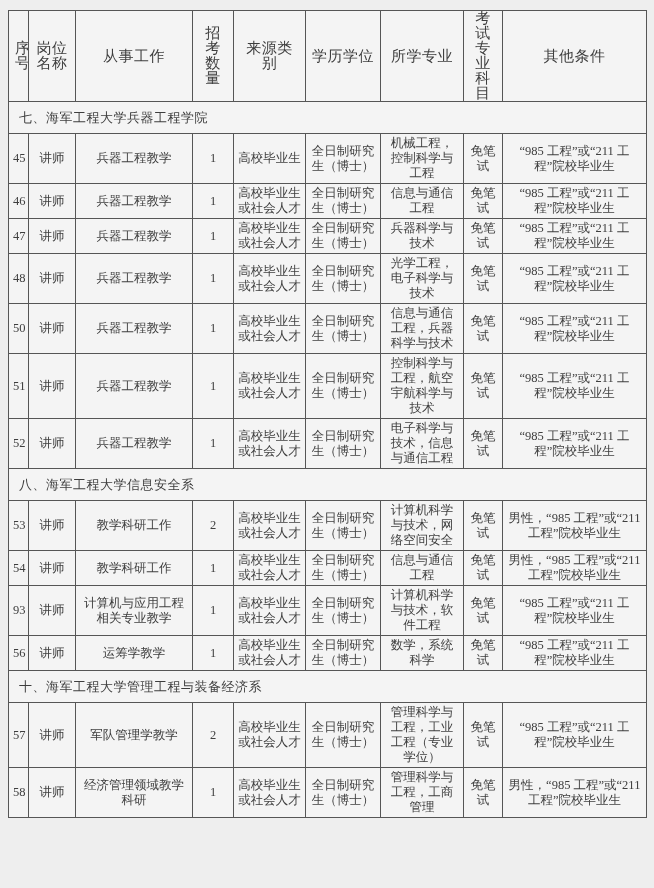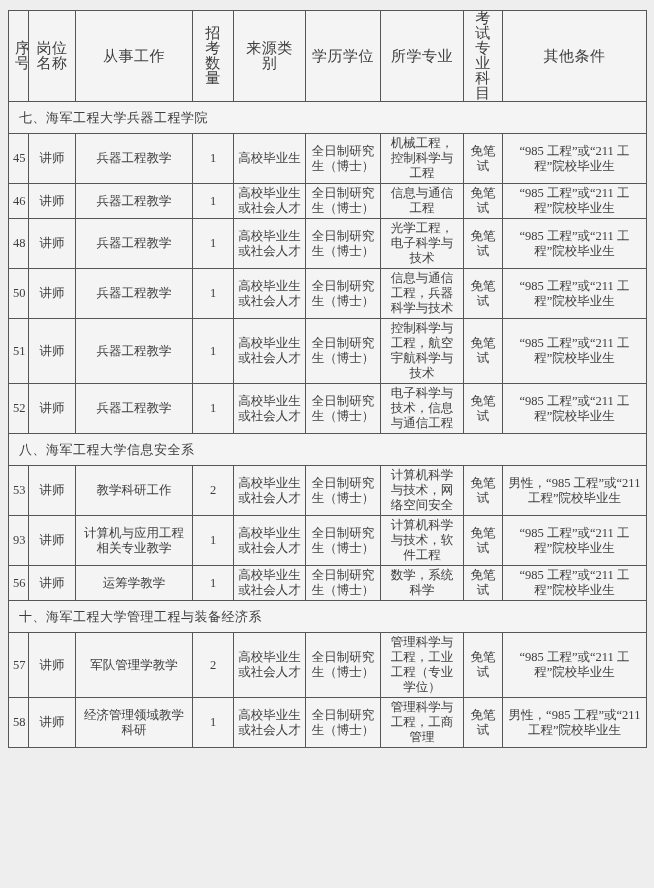--- a/index.html
+++ b/index.html
@@ -113,20 +113,31 @@
           <td class="c-position" data-name="cell-position">讲师</td>
           <td class="c-work" data-name="cell-work">兵器工程教学</td>
           <td class="c-quantity" data-name="cell-quantity">1</td>
           <td class="c-source" data-name="cell-source">高校毕业生或社会人才</td>
           <td class="c-degree" data-name="cell-degree">全日制研究生（博士）</td>
           <td class="c-major" data-name="cell-major">信息与通信工程</td>
           <td class="c-exam" data-name="cell-exam">免笔试</td>
           <td class="c-other" data-name="cell-other">“985 工程”或“211 工程”院校毕业生</td>
         </tr>
         <tr data-name="table-row">
+          <td class="c-serial" data-name="cell-serial">47</td>
+          <td class="c-position" data-name="cell-position">讲师</td>
+          <td class="c-work" data-name="cell-work">兵器工程教学</td>
+          <td class="c-quantity" data-name="cell-quantity">1</td>
+          <td class="c-source" data-name="cell-source">高校毕业生或社会人才</td>
+          <td class="c-degree" data-name="cell-degree">全日制研究生（博士）</td>
+          <td class="c-major" data-name="cell-major">兵器科学与技术</td>
+          <td class="c-exam" data-name="cell-exam">免笔试</td>
+          <td class="c-other" data-name="cell-other">“985 工程”或“211 工程”院校毕业生</td>
+        </tr>
+        <tr data-name="table-row">
           <td class="c-serial" data-name="cell-serial">48</td>
           <td class="c-position" data-name="cell-position">讲师</td>
           <td class="c-work" data-name="cell-work">兵器工程教学</td>
           <td class="c-quantity" data-name="cell-quantity">1</td>
           <td class="c-source" data-name="cell-source">高校毕业生或社会人才</td>
           <td class="c-degree" data-name="cell-degree">全日制研究生（博士）</td>
           <td class="c-major" data-name="cell-major">光学工程，电子科学与技术</td>
           <td class="c-exam" data-name="cell-exam">免笔试</td>
           <td class="c-other" data-name="cell-other">“985 工程”或“211 工程”院校毕业生</td>
         </tr>
@@ -167,20 +178,31 @@
           <td colspan="9" data-name="section-label">八、海军工程大学信息安全系</td>
         </tr>
         <tr data-name="table-row">
           <td class="c-serial" data-name="cell-serial">53</td>
           <td class="c-position" data-name="cell-position">讲师</td>
           <td class="c-work" data-name="cell-work">教学科研工作</td>
           <td class="c-quantity" data-name="cell-quantity">2</td>
           <td class="c-source" data-name="cell-source">高校毕业生或社会人才</td>
           <td class="c-degree" data-name="cell-degree">全日制研究生（博士）</td>
           <td class="c-major" data-name="cell-major">计算机科学与技术，网络空间安全</td>
+          <td class="c-exam" data-name="cell-exam">免笔试</td>
+          <td class="c-other" data-name="cell-other">男性，“985 工程”或“211 工程”院校毕业生</td>
+        </tr>
+        <tr data-name="table-row">
+          <td class="c-serial" data-name="cell-serial">54</td>
+          <td class="c-position" data-name="cell-position">讲师</td>
+          <td class="c-work" data-name="cell-work">教学科研工作</td>
+          <td class="c-quantity" data-name="cell-quantity">1</td>
+          <td class="c-source" data-name="cell-source">高校毕业生或社会人才</td>
+          <td class="c-degree" data-name="cell-degree">全日制研究生（博士）</td>
+          <td class="c-major" data-name="cell-major">信息与通信工程</td>
           <td class="c-exam" data-name="cell-exam">免笔试</td>
           <td class="c-other" data-name="cell-other">男性，“985 工程”或“211 工程”院校毕业生</td>
         </tr>
         <tr data-name="table-row">
           <td class="c-serial" data-name="cell-serial">93</td>
           <td class="c-position" data-name="cell-position">讲师</td>
           <td class="c-work" data-name="cell-work">计算机与应用工程相关专业教学</td>
           <td class="c-quantity" data-name="cell-quantity">1</td>
           <td class="c-source" data-name="cell-source">高校毕业生或社会人才</td>
           <td class="c-degree" data-name="cell-degree">全日制研究生（博士）</td>

